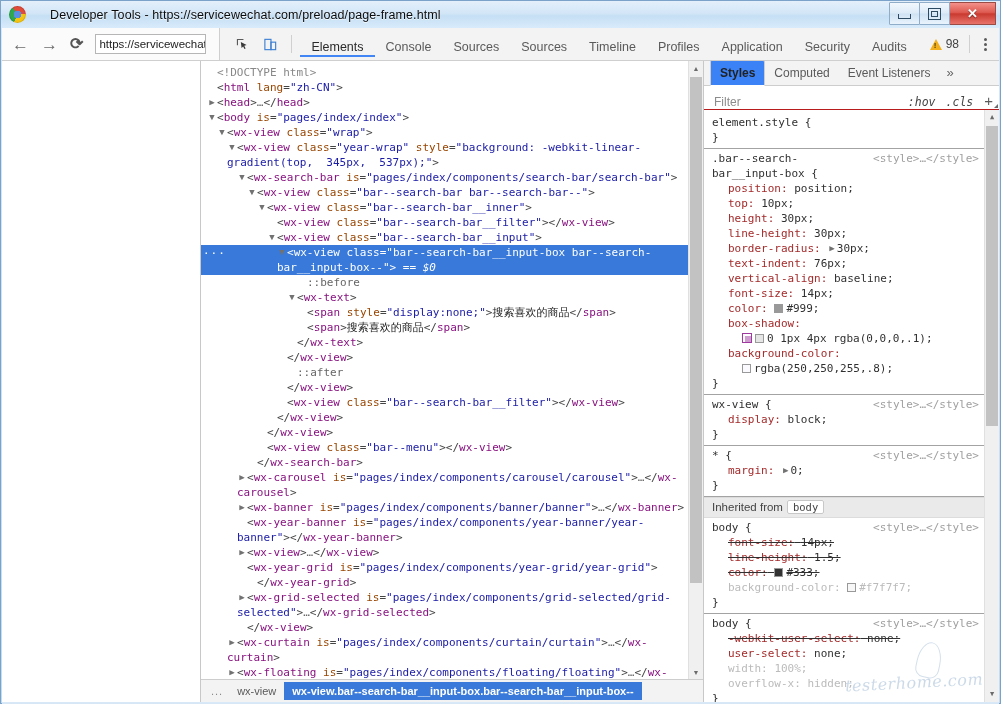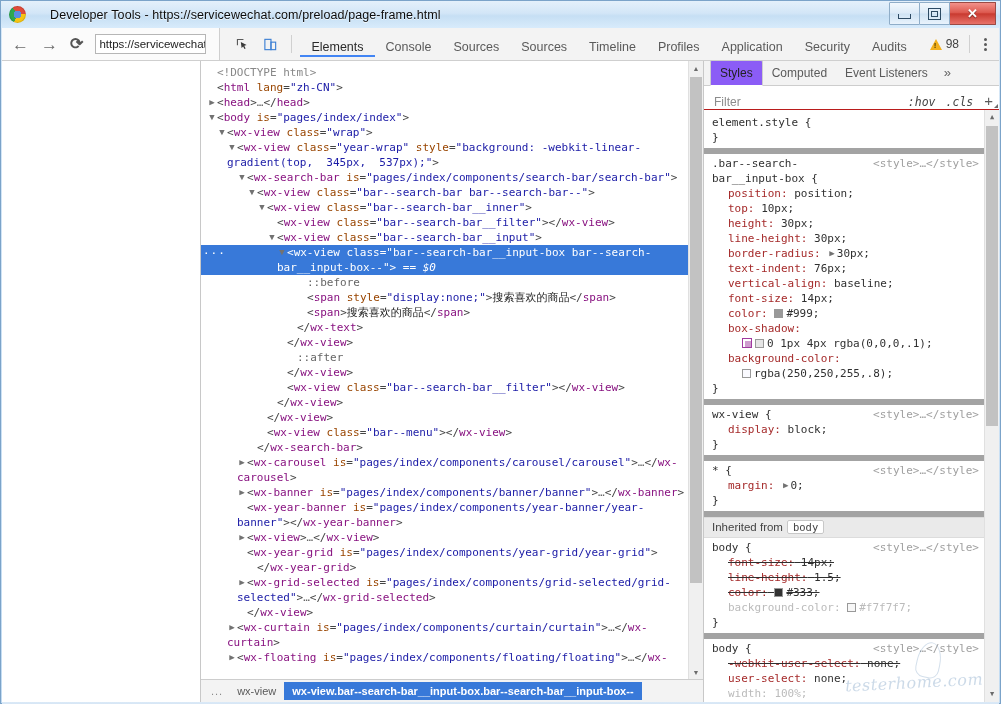--- a/index.html
+++ b/index.html
@@ -309,26 +309,27 @@
     box-sizing: border-box;
   }
   .stab {
     padding: 0 9px;
     height: 24px; line-height: 24px;
     font-size: 12px;
     color: #5a5a5a;
     white-space: nowrap;
   }
   .stab.active {
-    background: #8b5cf6;
+    background: #3b82f6;
     color: #222;
     border: 1px solid #cdcdcd;
     border-bottom: 1px solid #fff;
     margin-bottom: -1px;
     border-radius: 2px 2px 0 0;
+    font-weight: bold;
   }
   .stab.more { color: #666; font-size: 13px; padding: 0 7px; }
 
   #filter-row {
     height: 24px;
     border-bottom: 1px solid #b91c1c;
     display: flex; align-items: flex-end;
     padding: 0 6px 0 10px;
     background: #fff;
     font-size: 12px;
@@ -353,21 +354,21 @@
     font-size: 11px;
     line-height: 15px;
     color: #303030;
   }
   #styles-scroll {
     position: absolute;
     left: 0; top: 0; right: 14px; bottom: 0;
     overflow: hidden;
     padding: 3px 0 0 0;
   }
-  .rule { border-bottom: 6px solid #a3a3a3; padding: 2px 0 3px 0; }
+  .rule { border-bottom: 1px solid #a3a3a3; padding: 2px 0 3px 0; }
   .rule.nb { border-bottom: none; }
   .rule-head {
     display: flex;
     padding: 0 6px 0 8px;
     white-space: pre-wrap;
     word-break: break-word;
   }
   .sel-name { color: #303030; flex: 1; }
   .origin { color: #a0a0a0; white-space: nowrap; margin-left: 6px; }
   .decl { padding-left: 24px; color: #303030; white-space: pre-wrap; word-break: break-word; }
@@ -532,20 +533,21 @@
           <div class="node" style="padding-left: 6px;"><span class="tw">▼</span><span class="punc">&lt;</span><span class="tag">body</span> <span class="attr">is</span><span class="punc">=</span><span class="val">"pages/index/index"</span><span class="punc">&gt;</span></div>
           <div class="node" style="padding-left: 16px;"><span class="tw">▼</span><span class="punc">&lt;</span><span class="tag">wx-view</span> <span class="attr">class</span><span class="punc">=</span><span class="val">"wrap"</span><span class="punc">&gt;</span></div>
           <div class="node" style="padding-left: 26px;"><span class="tw">▼</span><span class="punc">&lt;</span><span class="tag">wx-view</span> <span class="attr">class</span><span class="punc">=</span><span class="val">"year-wrap"</span> <span class="attr">style</span><span class="punc">=</span><span class="val">"background: -webkit-linear-gradient(top,  345px,  537px);"</span><span class="punc">&gt;</span></div>
           <div class="node" style="padding-left: 36px;"><span class="tw">▼</span><span class="punc">&lt;</span><span class="tag">wx-search-bar</span> <span class="attr">is</span><span class="punc">=</span><span class="val">"pages/index/components/search-bar/search-bar"</span><span class="punc">&gt;</span></div>
           <div class="node" style="padding-left: 46px;"><span class="tw">▼</span><span class="punc">&lt;</span><span class="tag">wx-view</span> <span class="attr">class</span><span class="punc">=</span><span class="val">"bar--search-bar bar--search-bar--"</span><span class="punc">&gt;</span></div>
           <div class="node" style="padding-left: 56px;"><span class="tw">▼</span><span class="punc">&lt;</span><span class="tag">wx-view</span> <span class="attr">class</span><span class="punc">=</span><span class="val">"bar--search-bar__inner"</span><span class="punc">&gt;</span></div>
           <div class="node" style="padding-left: 66px;"><span class="tw none">·</span><span class="punc">&lt;</span><span class="tag">wx-view</span> <span class="attr">class</span><span class="punc">=</span><span class="val">"bar--search-bar__filter"</span><span class="punc">&gt;&lt;/</span><span class="tag">wx-view</span><span class="punc">&gt;</span></div>
           <div class="node" style="padding-left: 66px;"><span class="tw">▼</span><span class="punc">&lt;</span><span class="tag">wx-view</span> <span class="attr">class</span><span class="punc">=</span><span class="val">"bar--search-bar__input"</span><span class="punc">&gt;</span></div>
           <div class="node sel" style="padding-left: 76px;"><span class="ellipsis-badge">···</span><span class="tw">▼</span><span class="punc">&lt;</span><span class="tag">wx-view</span> <span class="attr">class</span><span class="punc">=</span><span class="val">"bar--search-bar__input-box bar--search-bar__input-box--"</span><span class="punc">&gt;</span> <span class="dollar">== $0</span></div>
           <div class="node" style="padding-left: 96px;"><span class="tw none">·</span><span class="pseudo">::before</span></div>
+          <div class="node" style="padding-left: 86px;"><span class="tw">▼</span><span class="punc">&lt;</span><span class="tag">wx-text</span><span class="punc">&gt;</span></div>
           <div class="node" style="padding-left: 96px;"><span class="tw none">·</span><span class="punc">&lt;</span><span class="tag">span</span> <span class="attr">style</span><span class="punc">=</span><span class="val">"display:none;"</span><span class="punc">&gt;</span><span class="txt-cn">搜索喜欢的商品</span><span class="punc">&lt;/</span><span class="tag">span</span><span class="punc">&gt;</span></div>
           <div class="node" style="padding-left: 96px;"><span class="tw none">·</span><span class="punc">&lt;</span><span class="tag">span</span><span class="punc">&gt;</span><span class="txt-cn">搜索喜欢的商品</span><span class="punc">&lt;/</span><span class="tag">span</span><span class="punc">&gt;</span></div>
           <div class="node" style="padding-left: 86px;"><span class="tw none">·</span><span class="punc">&lt;/</span><span class="tag">wx-text</span><span class="punc">&gt;</span></div>
           <div class="node" style="padding-left: 76px;"><span class="tw none">·</span><span class="punc">&lt;/</span><span class="tag">wx-view</span><span class="punc">&gt;</span></div>
           <div class="node" style="padding-left: 86px;"><span class="tw none">·</span><span class="pseudo">::after</span></div>
           <div class="node" style="padding-left: 76px;"><span class="tw none">·</span><span class="punc">&lt;/</span><span class="tag">wx-view</span><span class="punc">&gt;</span></div>
           <div class="node" style="padding-left: 76px;"><span class="tw none">·</span><span class="punc">&lt;</span><span class="tag">wx-view</span> <span class="attr">class</span><span class="punc">=</span><span class="val">"bar--search-bar__filter"</span><span class="punc">&gt;&lt;/</span><span class="tag">wx-view</span><span class="punc">&gt;</span></div>
           <div class="node" style="padding-left: 66px;"><span class="tw none">·</span><span class="punc">&lt;/</span><span class="tag">wx-view</span><span class="punc">&gt;</span></div>
           <div class="node" style="padding-left: 56px;"><span class="tw none">·</span><span class="punc">&lt;/</span><span class="tag">wx-view</span><span class="punc">&gt;</span></div>
           <div class="node" style="padding-left: 56px;"><span class="tw none">·</span><span class="punc">&lt;</span><span class="tag">wx-view</span> <span class="attr">class</span><span class="punc">=</span><span class="val">"bar--menu"</span><span class="punc">&gt;&lt;/</span><span class="tag">wx-view</span><span class="punc">&gt;</span></div>

